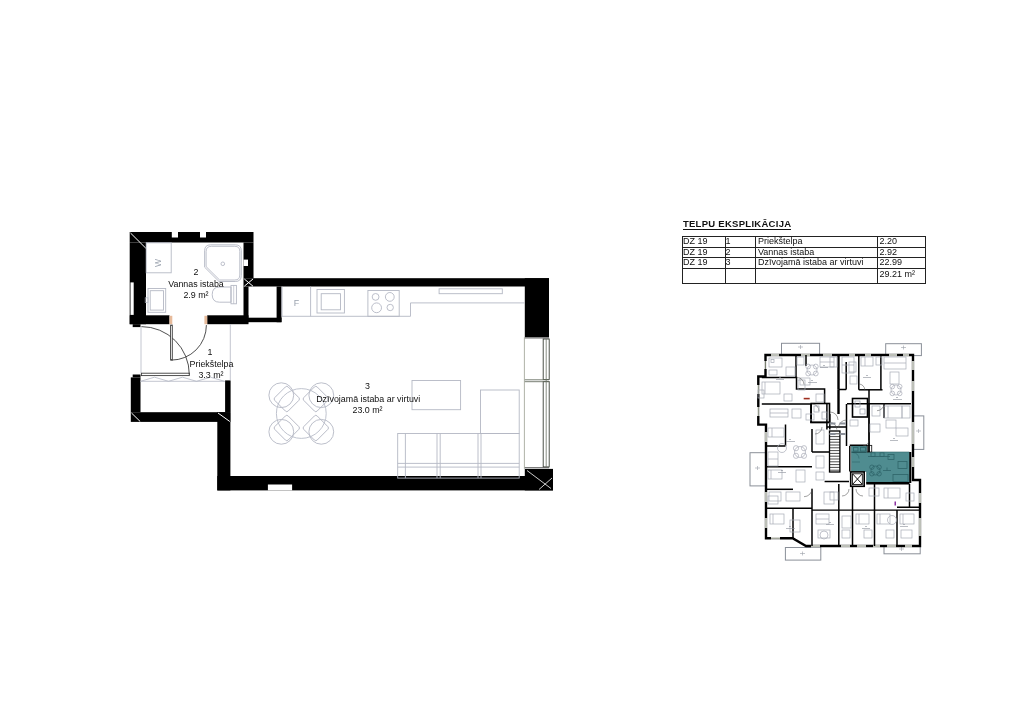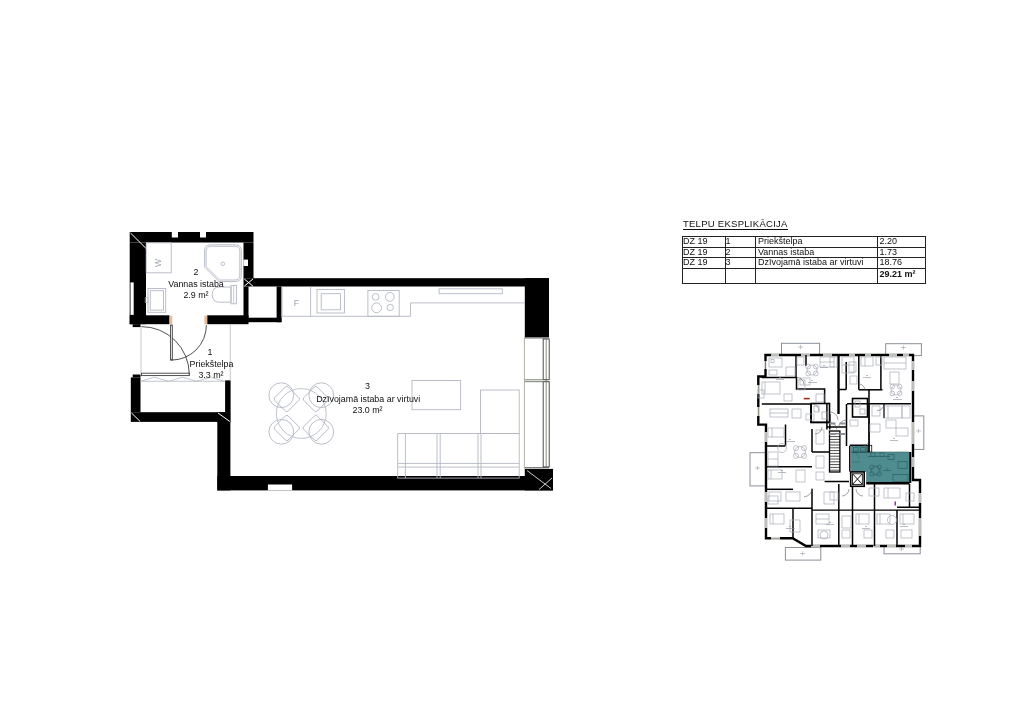--- a/index.html
+++ b/index.html
@@ -1,18 +1,18 @@
 <!DOCTYPE html>
 <html><head>
 <meta charset="utf-8">
 <style>
 html,body{margin:0;padding:0;background:#fff}
 #c{position:relative;width:1024px;height:724px;overflow:hidden;background:#fff;font-family:"Liberation Sans",sans-serif}
 #c svg{position:absolute;left:0;top:0}
-.title{position:absolute;left:682.9px;top:217.6px;font-size:9.5px;font-weight:normal;letter-spacing:.28px;color:#111;border-bottom:1.2px solid #111;padding-bottom:0px;line-height:11px}
+.title{position:absolute;left:682.9px;top:217.6px;font-size:9.5px;font-weight:bold;letter-spacing:.28px;color:#111;border-bottom:1.2px solid #111;padding-bottom:0px;line-height:11px}
 #tbl{position:absolute;left:682px;top:236px;border-collapse:collapse;table-layout:fixed;font-size:9px;color:#111}
 #tbl td{border:1px solid #222;padding:0;line-height:9px;overflow:hidden;white-space:nowrap}
 #tbl .hd{text-align:center;vertical-align:middle;height:33.8px;line-height:10.5px}
 #tbl .ct{text-align:left;height:9.5px}
 #tbl .lt{text-align:left;padding-left:2px}
 </style>
 </head>
 <body>
 <div id="c">
 <svg width="1024" height="724" viewBox="0 0 1024 724">
@@ -435,29 +435,29 @@
 <tr style="height:8.8px">
           <td class="ct">DZ 19</td>
           <td class="ct">1</td>
           <td class="lt">Priekštelpa</td>
           <td class="lt">2.20</td>
         </tr>
 <tr style="height:9.3px">
           <td class="ct">DZ 19</td>
           <td class="ct">2</td>
           <td class="lt">Vannas istaba</td>
-          <td class="lt">1.73</td>
+          <td class="lt">2.92</td>
         </tr>
 <tr style="height:9.9px">
           <td class="ct">DZ 19</td>
           <td class="ct">3</td>
           <td class="lt">Dzīvojamā istaba ar virtuvi</td>
-          <td class="lt">18.76</td>
+          <td class="lt">22.99</td>
         </tr>
 <tr style="height:15.2px">
           <td class="ct">&nbsp;</td>
           <td class="ct"></td>
           <td class="lt"></td>
-          <td class="lt" style="font-weight:bold;vertical-align:top;padding-top:1px">29.21 m²</td>
+          <td class="lt" style="font-weight:normal;vertical-align:top;padding-top:1px">29.21 m²</td>
         </tr>
 </tbody>
     </table>
 </div>
 
 </body></html>

